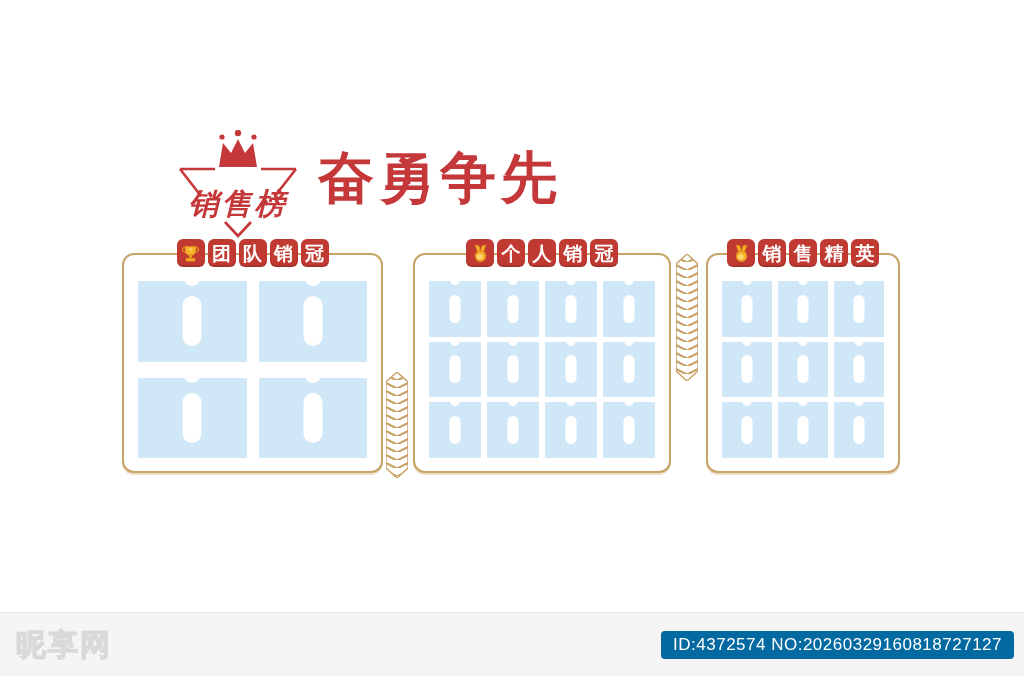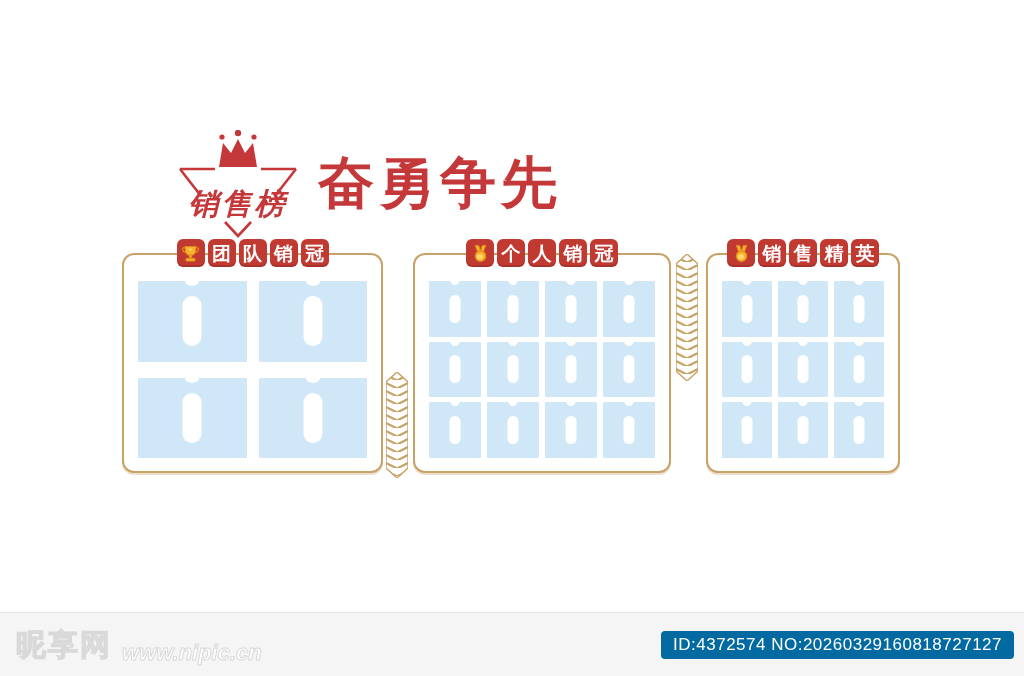--- a/index.html
+++ b/index.html
@@ -6,21 +6,21 @@
   .canvas{
     position:relative;width:1024px;height:676px;background:#ffffff;
     outline:1px solid #ececec;overflow:hidden;
     font-family:"Liberation Sans","DejaVu Sans",sans-serif;
   }
   
   .logo{position:absolute;left:170px;top:130px;width:136px;height:110px;}
   
   .title{
     position:absolute;left:318px;top:146px;width:560px;height:66px;
-    display:flex;align-items:flex-start;gap:79px;
+    display:flex;align-items:center;gap:79px;
     font-family:"Liberation Serif","DejaVu Serif",serif;
     font-weight:bold;font-size:56px;letter-spacing:5px;
     color:var(--title-red);white-space:nowrap;
   }
   
   .panel{
     position:absolute;top:253px;height:220px;box-sizing:border-box;
     border:2px solid var(--gold);border-radius:12px;background:#fff;
     box-shadow:0 2px 0 rgba(201,163,102,.35);
   }
@@ -284,18 +284,17 @@
           <path d="M-1,2.5 L11,8.5 L23,2.5" fill="none" stroke="#c8a266" stroke-width="2.2"></path>
         </pattern>
       </defs>
       <path d="M0,10 L11,0 L22,10 L22,117 L11,127 L0,117 Z" fill="url(#chvp2)" stroke="#c8a266" stroke-width="1.4"></path>
     </svg>
   </div>
 
   <div class="footer">
     <div class="wm">
       <span class="wm-name">昵享网</span>
-      <span class="wm-url">www.nipic.cn</span>
     </div>
     <div class="id-badge">ID:4372574 NO:20260329160818727127</div>
   </div>
 
 </div>
 
 </body></html>

